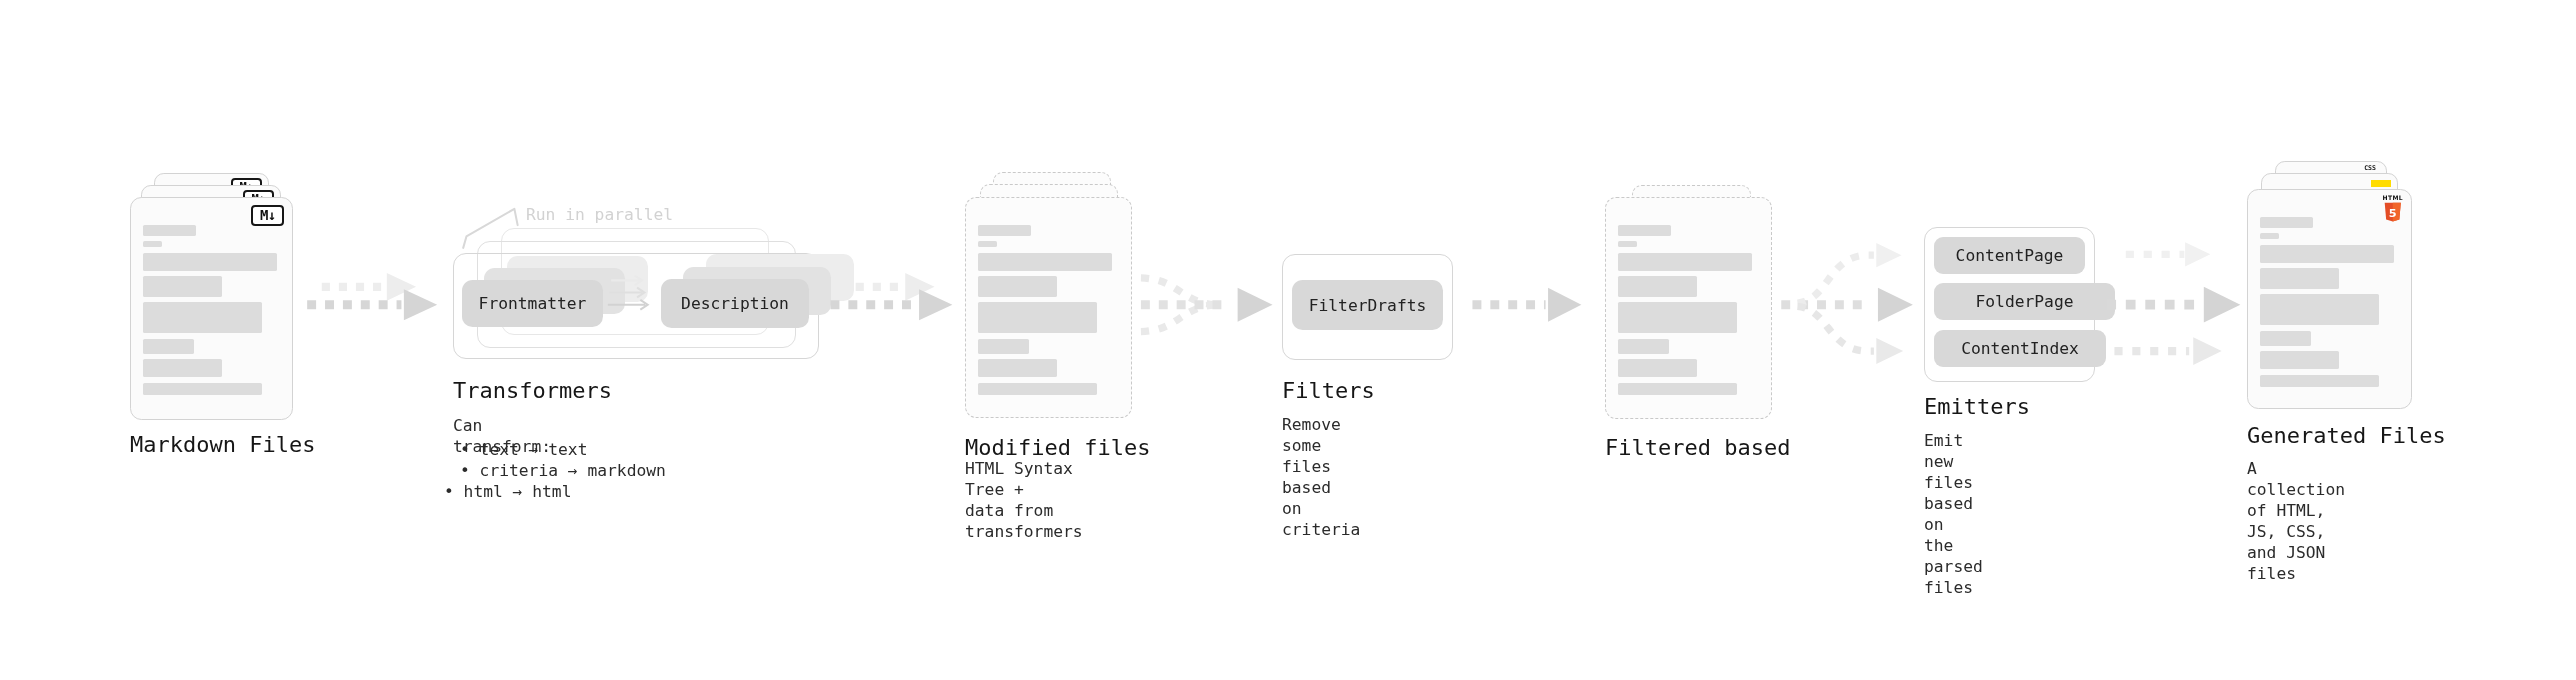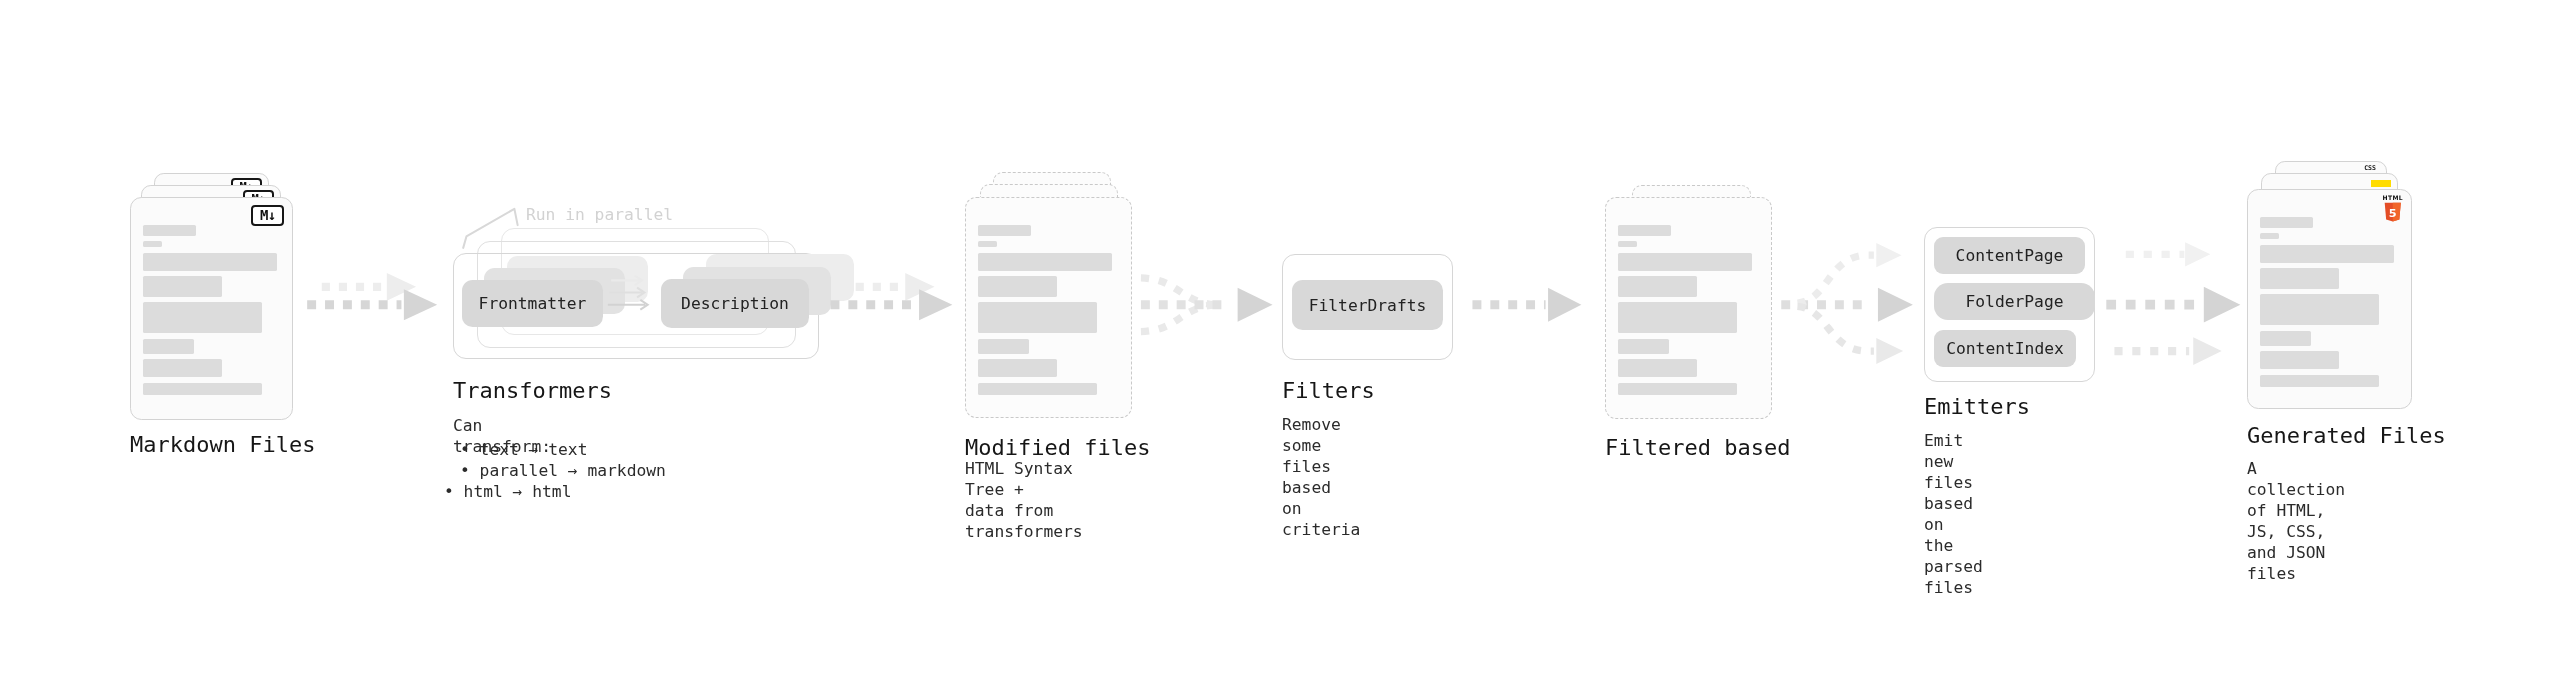--- a/index.html
+++ b/index.html
@@ -86,21 +86,21 @@
     <div class="pill g3" style="left:706px;top:254px;width:148px;height:47px;"></div>
     <div class="pill g2" style="left:484px;top:268px;width:141px;height:46px;"></div>
     <div class="pill g2" style="left:683px;top:267px;width:148px;height:48px;"></div>
 
     <div class="pill" style="left:462px;top:280px;width:141px;height:47px;">Frontmatter</div>
     <div class="pill" style="left:661px;top:279px;width:148px;height:49px;">Description</div>
 
     <div class="title" style="left:453px;top:379px;">Transformers</div>
     <div class="body" style="left:453px;top:415px;">Can transform:</div>
     <div class="bullet" style="left:460px;top:439px;">• text → text</div>
-    <div class="bullet" style="left:460px;top:460px;">• parallel → markdown</div>
+    <div class="bullet" style="left:460px;top:460px;">• criteria → markdown</div>
     <div class="bullet" style="left:444px;top:481px;">• html → html</div>
   </div>
 
   <div class="stage">
     <div class="fcard dashed backlayer" style="left:993px;top:172px;width:118px;height:98px;"></div>
     <div class="fcard dashed backlayer" style="left:980px;top:184px;width:138px;height:106px;"></div>
     <div class="fcard dashed" style="left:965px;top:197px;width:167px;height:221px;">
       <div class="skel">
         <div class="bar" style="width:53px;height:10.6px"></div>
         <div class="bar" style="width:18.7px;height:5.7px"></div>
@@ -138,22 +138,22 @@
         <div class="bar" style="width:79px;height:18px"></div>
         <div class="bar" style="width:119px;height:12.2px"></div>
       </div>
     </div>
     <div class="title" style="left:1605px;top:436px;">Filtered based</div>
   </div>
 
   <div class="stage">
     <div class="obox filled" style="left:1924px;top:227px;width:171px;height:155px;"></div>
     <div class="pill" style="left:1934px;top:237px;width:151px;height:37px;border-radius:9px;">ContentPage</div>
-    <div class="pill" style="left:1934px;top:283px;width:161px;height:37px;border-radius:14px;">FolderPage</div>
-    <div class="pill" style="left:1934px;top:330px;width:142px;height:37px;border-radius:9px;">ContentIndex</div>
+    <div class="pill" style="left:1934px;top:283px;width:181px;height:37px;border-radius:9px;">FolderPage</div>
+    <div class="pill" style="left:1934px;top:330px;width:172px;height:37px;border-radius:9px;">ContentIndex</div>
     <div class="title" style="left:1924px;top:395px;">Emitters</div>
     <div class="body" style="left:1924px;top:430px;">Emit new files based on
 the parsed files</div>
   </div>
 
   <div class="stage">
     <div class="fcard backlayer" style="left:2275px;top:161px;width:112px;height:98px;">
       <div class="cssbadge" style="right:9px;top:3.3px;">
         <div class="csstext">CSS</div>
         <div class="cssbar"></div>

